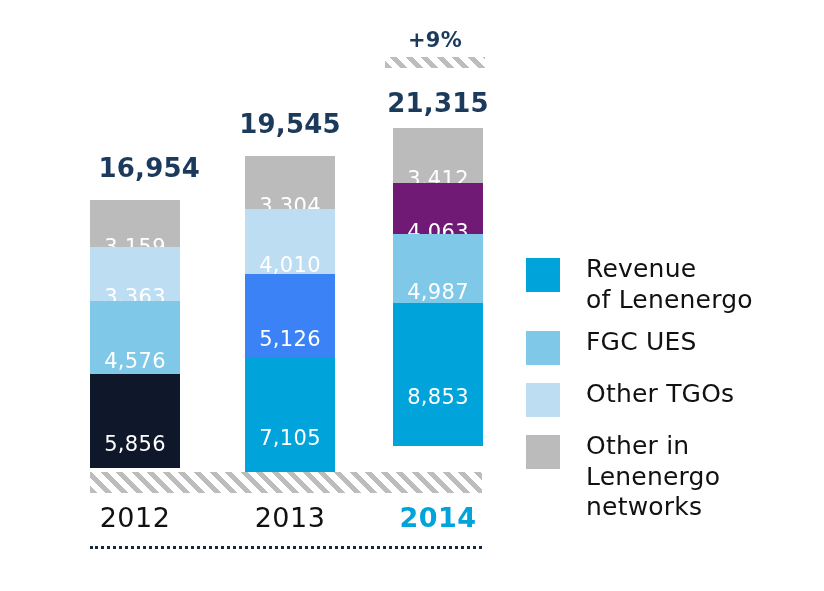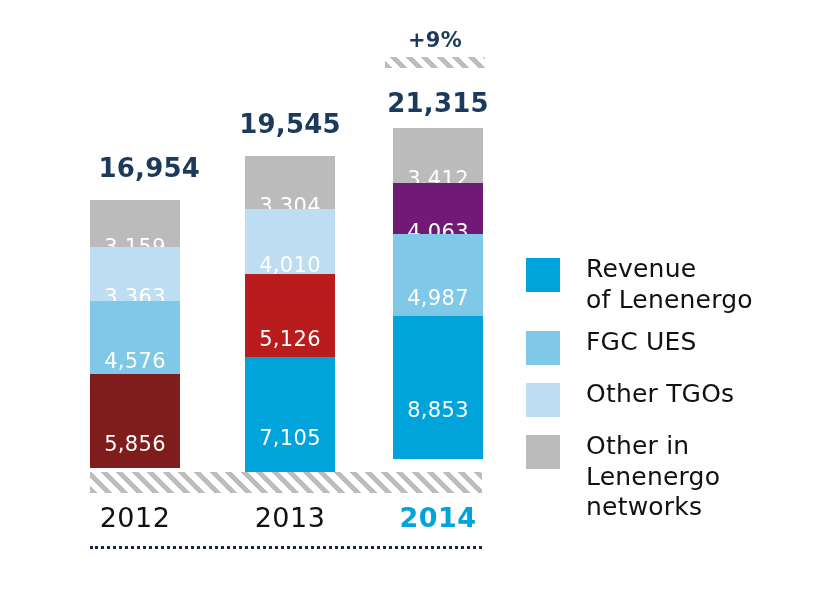--- a/index.html
+++ b/index.html
@@ -184,56 +184,56 @@
       <div class="bar-stack" style="height:272px; top:200px;">
         <div class="seg" style="height:47px; background:#bbbbbb;">
           <span class="seg-label">3,159</span>
         </div>
         <div class="seg" style="height:54.0px; background:#bcddf2;">
           <span class="seg-label">3,363</span>
         </div>
         <div class="seg" style="height:73.4px; background:#7fc8e8;">
           <span class="seg-label">4,576</span>
         </div>
-        <div class="seg" style="height:93.9px; background:#7f1d1d;">
+        <div class="seg" style="height:93.9px; background:#0f172a;">
           <span class="seg-label">5,856</span>
         </div>
       </div>
       <div class="x-label" style="left:-20px; top:504px;">2012</div>
     </div>
 
     <div class="bar-group" style="left:245px; top:0; height:472px;">
       <div class="total-label" style="left:-20px; top:111px;">19,545</div>
       <div class="bar-stack" style="height:316px; top:156px;border-radius:28px;">
         <div class="seg" style="height:53.4px; background:#bbbbbb;">
           <span class="seg-label">3,304</span>
         </div>
         <div class="seg" style="height:64.8px; background:#bcddf2;">
           <span class="seg-label">4,010</span>
         </div>
-        <div class="seg" style="height:82.9px; background:#b91c1c;">
+        <div class="seg" style="height:82.9px; background:#3b82f6;">
           <span class="seg-label">5,126</span>
         </div>
         <div class="seg" style="height:114.9px; background:#00a3da;">
           <span class="seg-label">7,105</span>
         </div>
       </div>
       <div class="x-label" style="left:-20px; top:504px;">2013</div>
     </div>
 
     <div class="bar-group" style="left:393px; top:0; height:472px;">
       <div class="total-label" style="left:-20px; top:90px;">21,315</div>
       <div class="bar-stack" style="height:344px; top:128px;">
         <div class="seg" style="height:55.1px; background:#bbbbbb;">
           <span class="seg-label">3,412</span>
         </div>
         <div class="seg" style="height:51px; background:#701a75;">
           <span class="seg-label">4,063</span>
         </div>
-        <div class="seg" style="height:82px; background:#7fc8e8;text-align:center;">
+        <div class="seg" style="height:69px; background:#7fc8e8;text-align:center;">
           <span class="seg-label">4,987</span>
         </div>
         <div class="seg" style="height:142.8px; background:#00a3da;">
           <span class="seg-label">8,853</span>
         </div>
       </div>
       <div class="x-label highlight" style="left:-20px; top:504px;">2014</div>
     </div>
 
     <div class="baseline-hatch hatch"></div>

